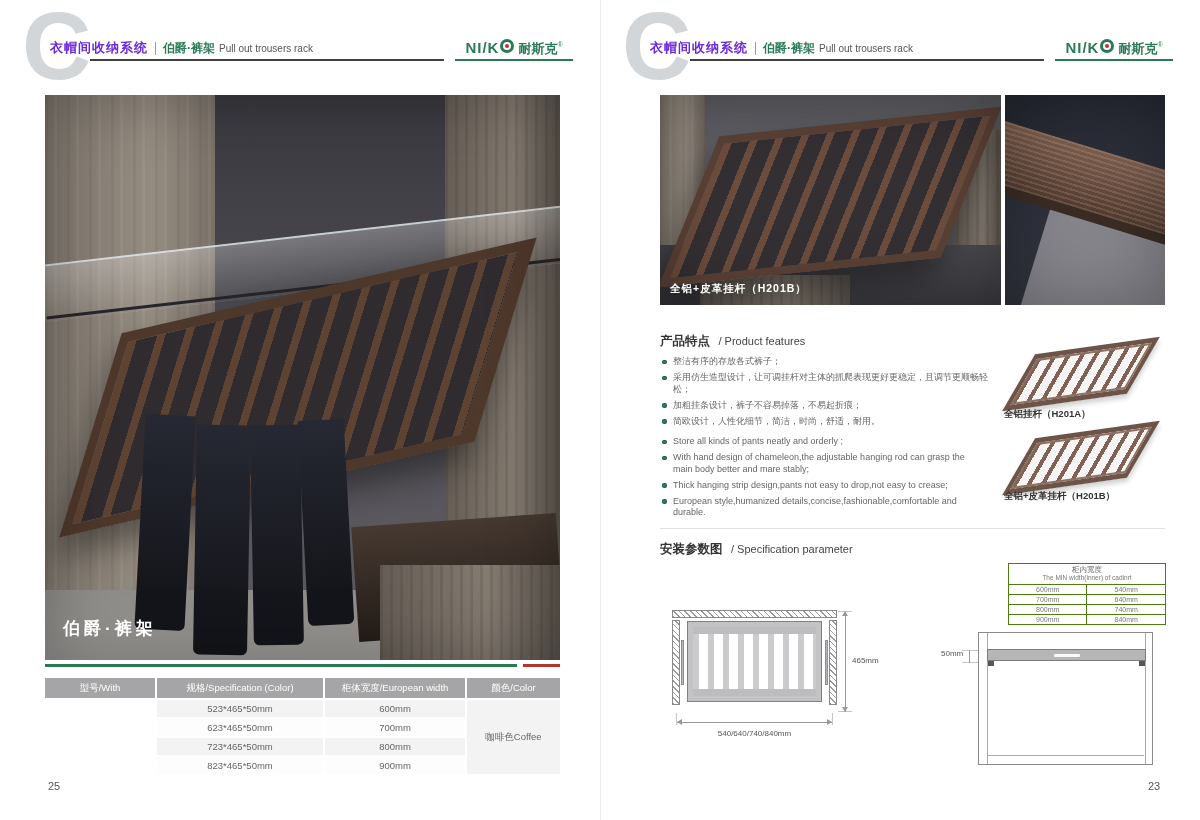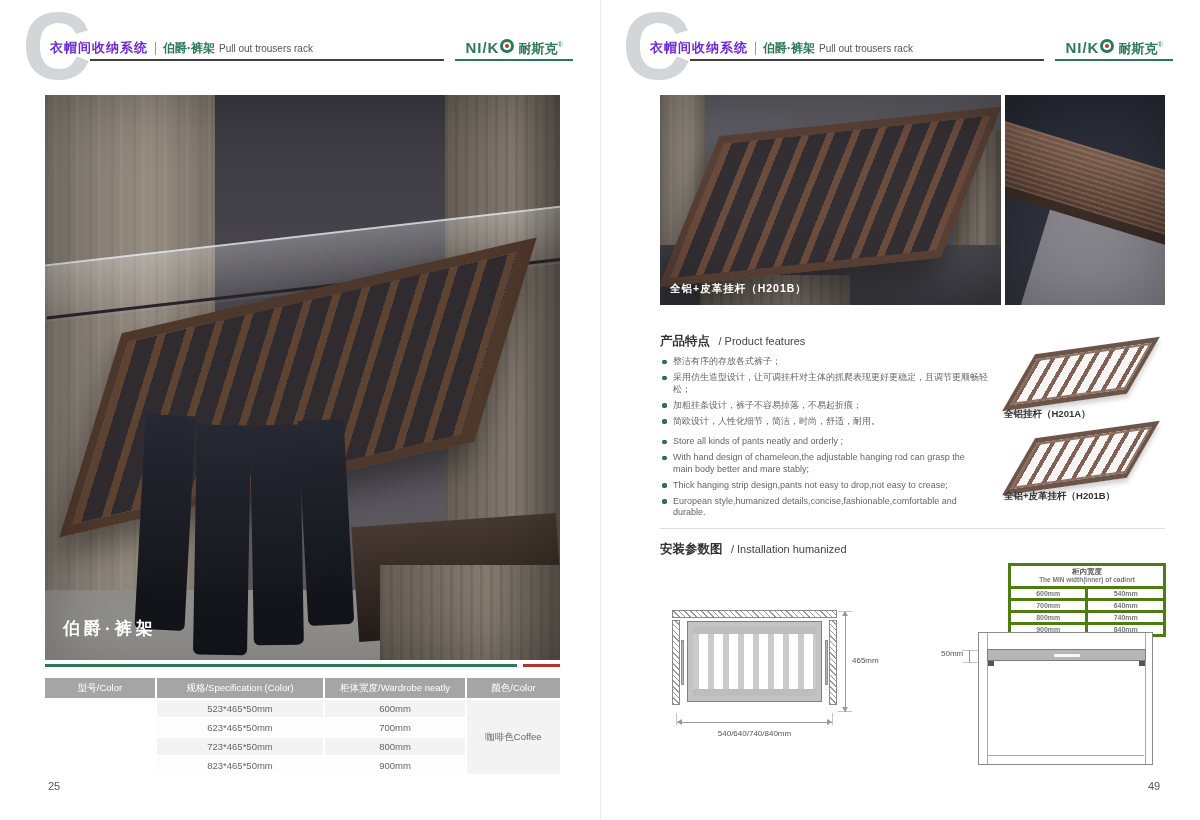--- a/index.html
+++ b/index.html
@@ -91,21 +91,21 @@
   .dim-tick{position:absolute;background:#c6c6c6;}
   .dim-label{position:absolute;font-size:8px;color:#555;white-space:nowrap;}
   .arr{position:absolute;width:0;height:0;border-style:solid;}
   .arr-up{border-width:0 3px 5px 3px;border-color:transparent transparent #999 transparent;}
   .arr-down{border-width:5px 3px 0 3px;border-color:#999 transparent transparent transparent;}
   .arr-left{border-width:3px 5px 3px 0;border-color:transparent #999 transparent transparent;}
   .arr-right{border-width:3px 0 3px 5px;border-color:transparent transparent transparent #999;}
 
   .mini-table{position:absolute;left:1008px;top:563px;width:158px;border-collapse:collapse;
       font-size:7px;color:#77787c;background:#fff;}
-  .mini-table th,.mini-table td{border:3px solid #4d7c0f;text-align:center;padding:1px 0;font-weight:bold;}
+  .mini-table th,.mini-table td{border:1px solid #4d7c0f;text-align:center;padding:1px 0;font-weight:normal;}
   .mini-table th{line-height:8px;padding:2px 0;}
   .mini-hdr-cn{font-size:7.5px;color:#5a5a5e;display:block;}
   .mini-hdr-en{font-size:6.5px;display:block;}
 
   .fv-box{position:absolute;left:978px;top:632px;width:175px;height:133px;box-sizing:border-box;
       border:1px solid #8a8a8a;background:#fff;}
   .fv-wall{position:absolute;top:0;bottom:0;width:1px;background:#aaa;}
   .fv-bar{position:absolute;left:8px;right:6px;top:16px;height:12px;background:#b6b6b8;
       border:1px solid #7c7c7e;box-sizing:border-box;}
   .fv-dash{position:absolute;left:50%;top:4px;width:26px;height:3px;margin-left:-13px;
@@ -147,23 +147,23 @@
     <div class="pl-pant" style="left:207px;top:330px;width:50px;height:220px;transform:rotate(-1deg);"></div>
     <div class="pl-pant" style="left:258px;top:325px;width:46px;height:205px;transform:rotate(-3deg);"></div>
     <div class="vignette"></div>
     <div class="photo-label" style="left:18px;bottom:20px;font-size:17px;letter-spacing:4px;">伯爵·裤架</div>
   </div>
 
   <div class="div-green" style="left:45px;top:664px;width:472px;"></div>
   <div class="div-red" style="left:523px;top:664px;width:37px;"></div>
 
   <div class="spec-table">
-    <div class="th">型号/Color</div>
+    <div class="th">型号/With</div>
     <div class="th">规格/Specification (Color)</div>
-    <div class="th">柜体宽度/Wardrobe neatly</div>
+    <div class="th">柜体宽度/European width</div>
     <div class="th">颜色/Color</div>
 
 
     <div class="td bg-a" style="grid-column:2;grid-row:2;">523*465*50mm</div>
     <div class="td bg-a" style="grid-column:3;grid-row:2;">600mm</div>
     <div class="td bg-b" style="grid-column:2;grid-row:3;">623*465*50mm</div>
     <div class="td bg-b" style="grid-column:3;grid-row:3;">700mm</div>
     <div class="td bg-a" style="grid-column:2;grid-row:4;">723*465*50mm</div>
     <div class="td bg-a" style="grid-column:3;grid-row:4;">800mm</div>
     <div class="td bg-b" style="grid-column:2;grid-row:5;">823*465*50mm</div>
@@ -228,21 +228,21 @@
   </div>
   <div class="thumb-label" style="left:1004px;top:408px;">全铝挂杆（H201A）</div>
   <div class="thumb-img" style="left:1002px;top:424px;">
     <div class="thumb-rack"></div>
   </div>
   <div class="thumb-label" style="left:1004px;top:490px;">全铝+皮革挂杆（H201B）</div>
 
   <div class="sec-divider" style="left:660px;top:528px;width:505px;"></div>
   <div class="sec-title" style="left:660px;top:539px;">
     <span class="cn">安装参数图</span>
-    <span class="en">/ Installation humanized</span>
+    <span class="en">/ Specification parameter</span>
   </div>
 
   <div>
     <div class="hatch" style="left:672px;top:610px;width:165px;height:8px;"></div>
     <div class="hatch" style="left:672px;top:620px;width:8px;height:85px;"></div>
     <div class="hatch" style="left:829px;top:620px;width:8px;height:85px;"></div>
     <div class="rail-tab" style="left:681px;top:640px;height:45px;"></div>
     <div class="rail-tab" style="left:825px;top:640px;height:45px;"></div>
     <div class="tv-frame"></div>
 
@@ -296,14 +296,14 @@
     </div>
     <div class="fv-foot" style="left:9px;"></div>
     <div class="fv-foot" style="right:7px;"></div>
     <div class="fv-bottom"></div>
   </div>
   <div class="dim-label" style="left:941px;top:649px;">50mm</div>
   <div class="dim-tick" style="left:962px;top:650px;width:16px;height:1px;"></div>
   <div class="dim-tick" style="left:962px;top:662px;width:16px;height:1px;"></div>
   <div class="dim-line" style="left:969px;top:650px;width:1px;height:13px;"></div>
 
-  <div class="pg-num" style="left:1148px;top:780px;">49</div>
+  <div class="pg-num" style="left:1148px;top:780px;">23</div>
 </div>
 
 </body></html>

